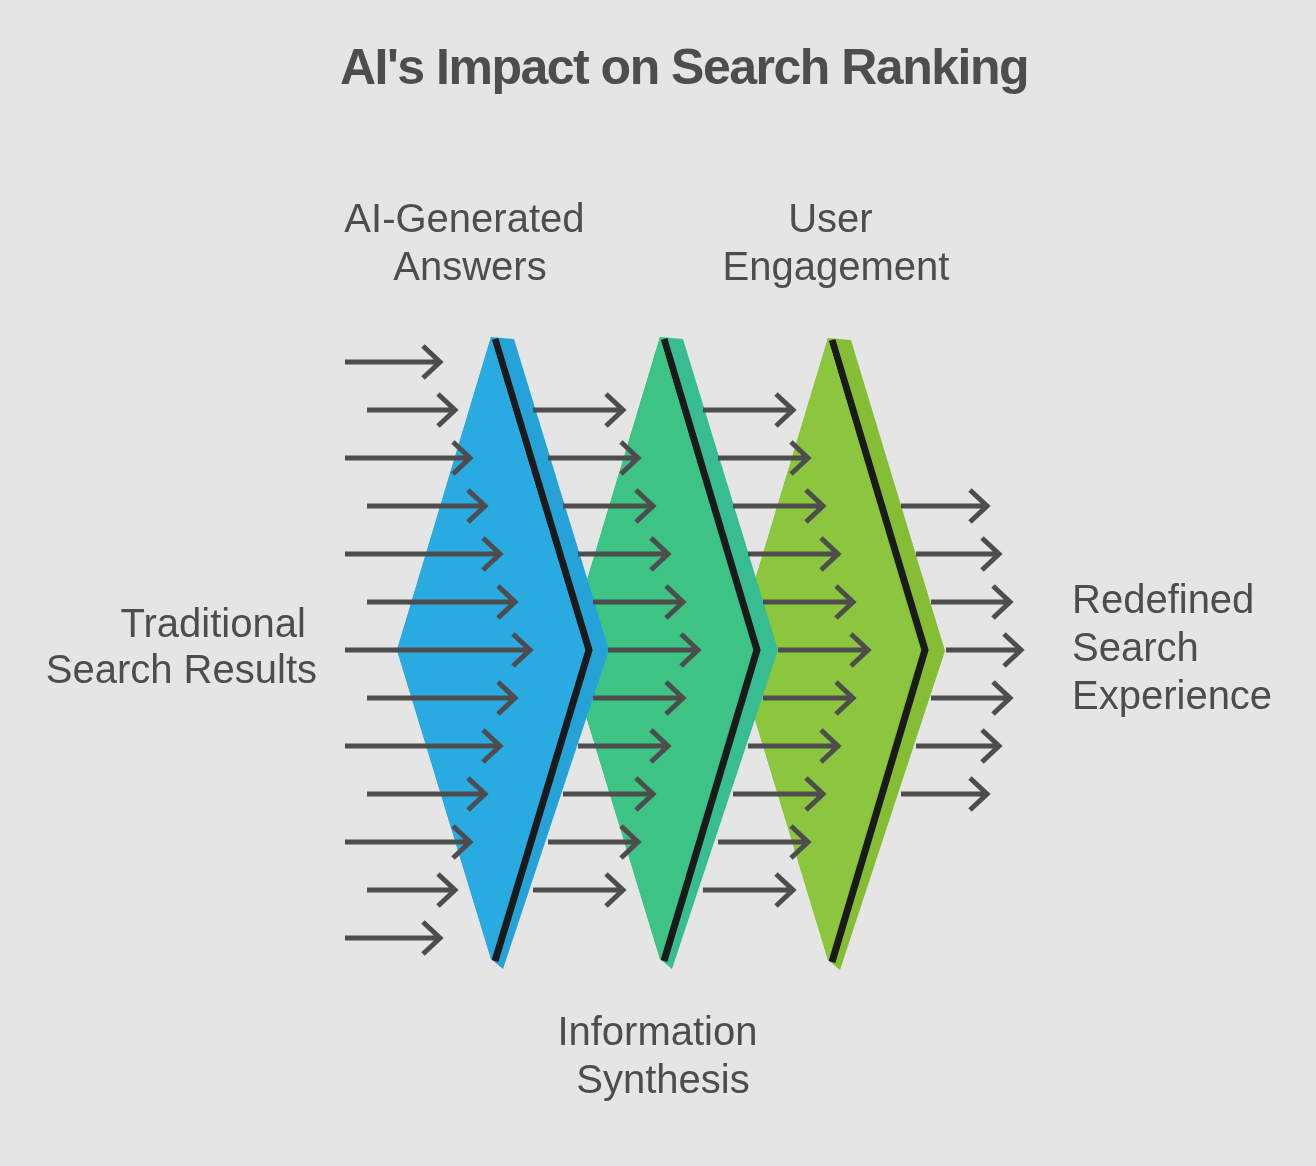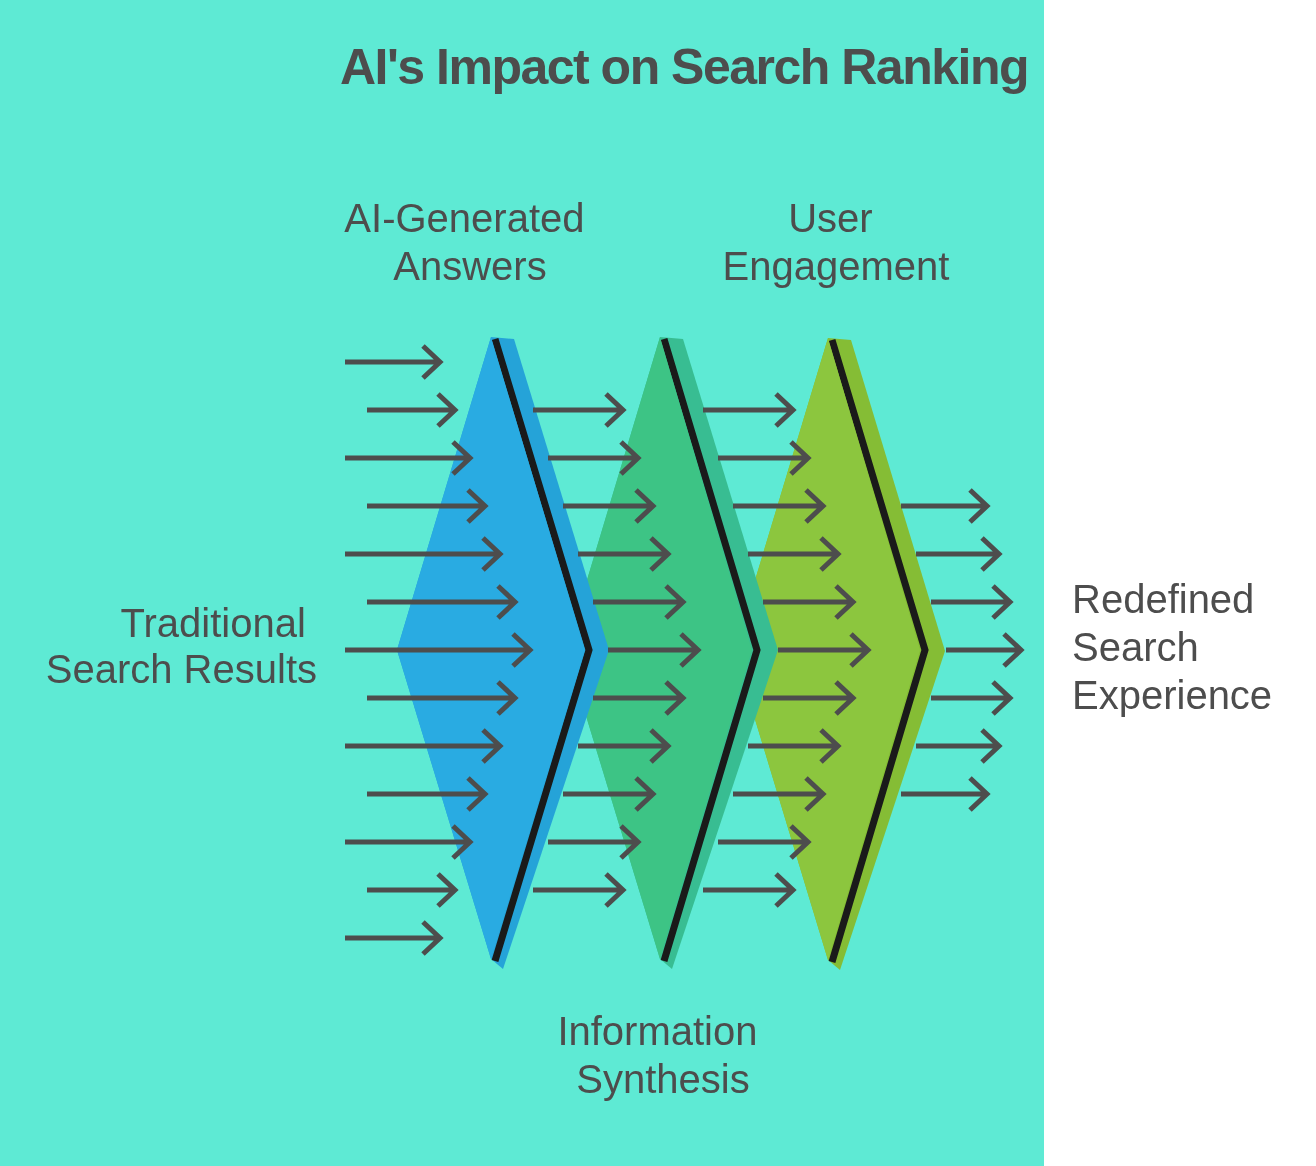--- a/index.html
+++ b/index.html
@@ -1,16 +1,16 @@
 <!DOCTYPE html>
 <html><head>
 <meta charset="utf-8">
 <style>
   html, body { margin: 0; padding: 0; background: #ffffff; }
-  .stage { width: 1044px; height: 1166px; position: relative; background: #5eead4; }
+  .stage { width: 1316px; height: 1166px; position: relative; background: #e5e5e5; }
   svg { display: block; }
   .title {
     font-family: "Liberation Sans", sans-serif;
     font-size: 50px;
     font-weight: 700;
     letter-spacing: -1.5px;
     fill: #4d4d4d;
   }
   .lbl {
     font-family: "Liberation Sans", sans-serif;

